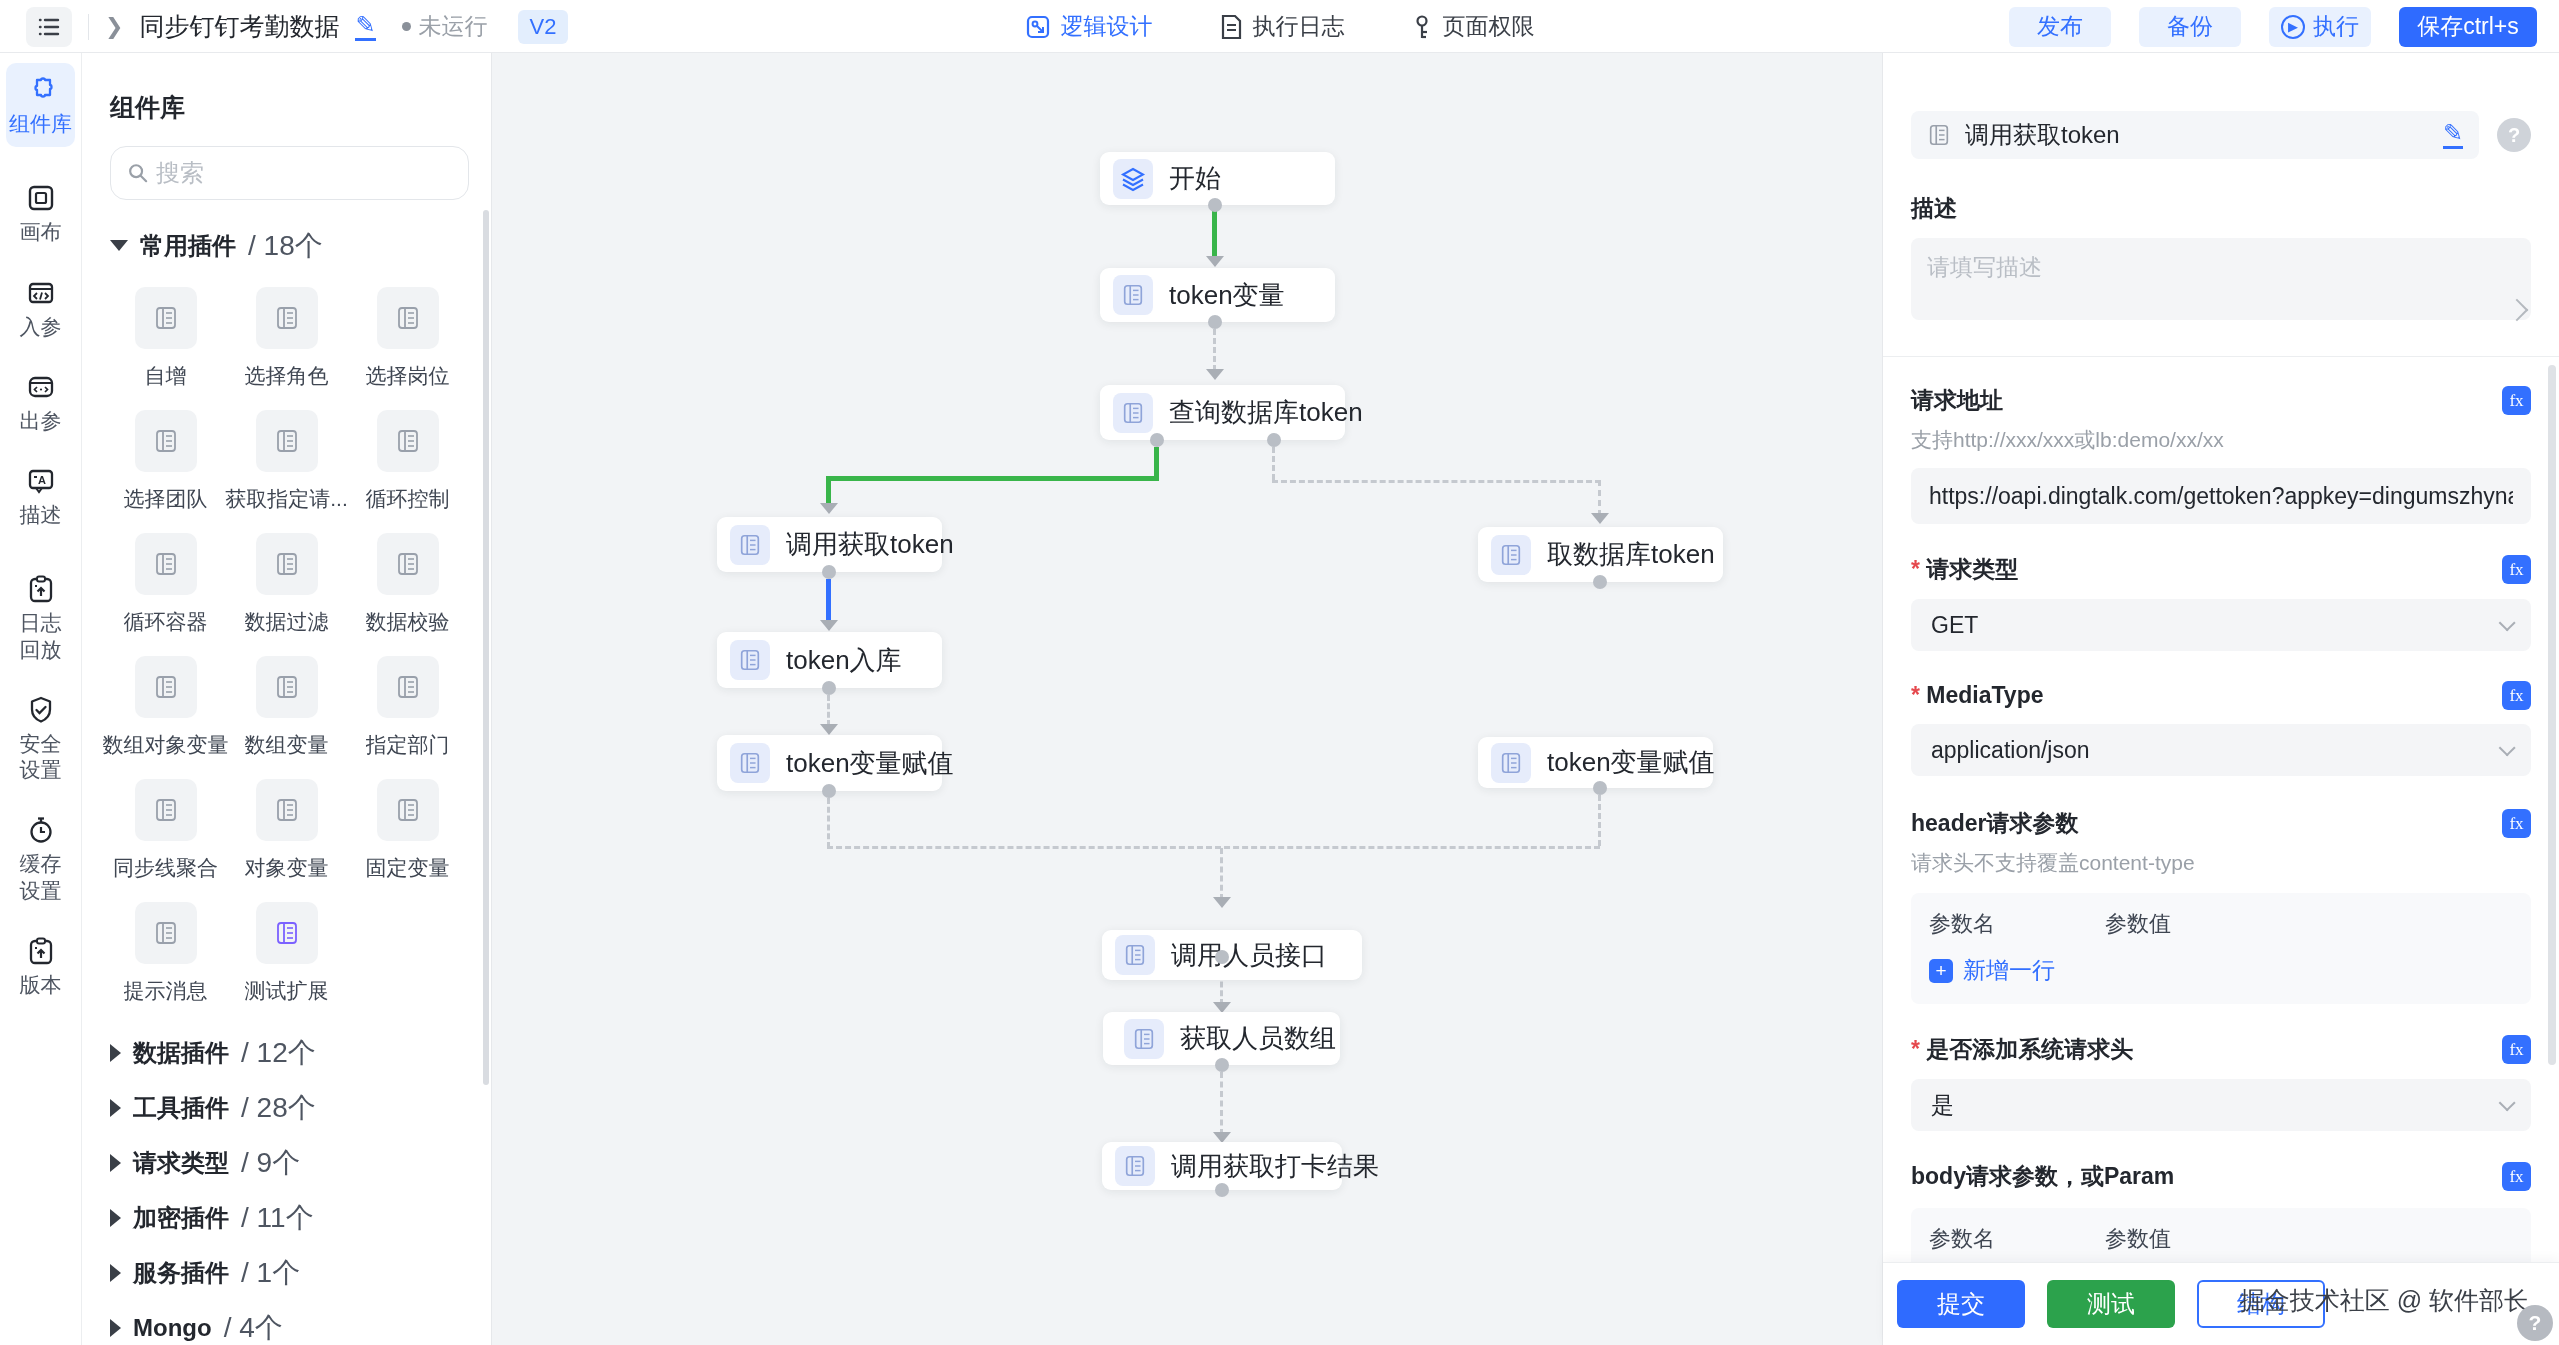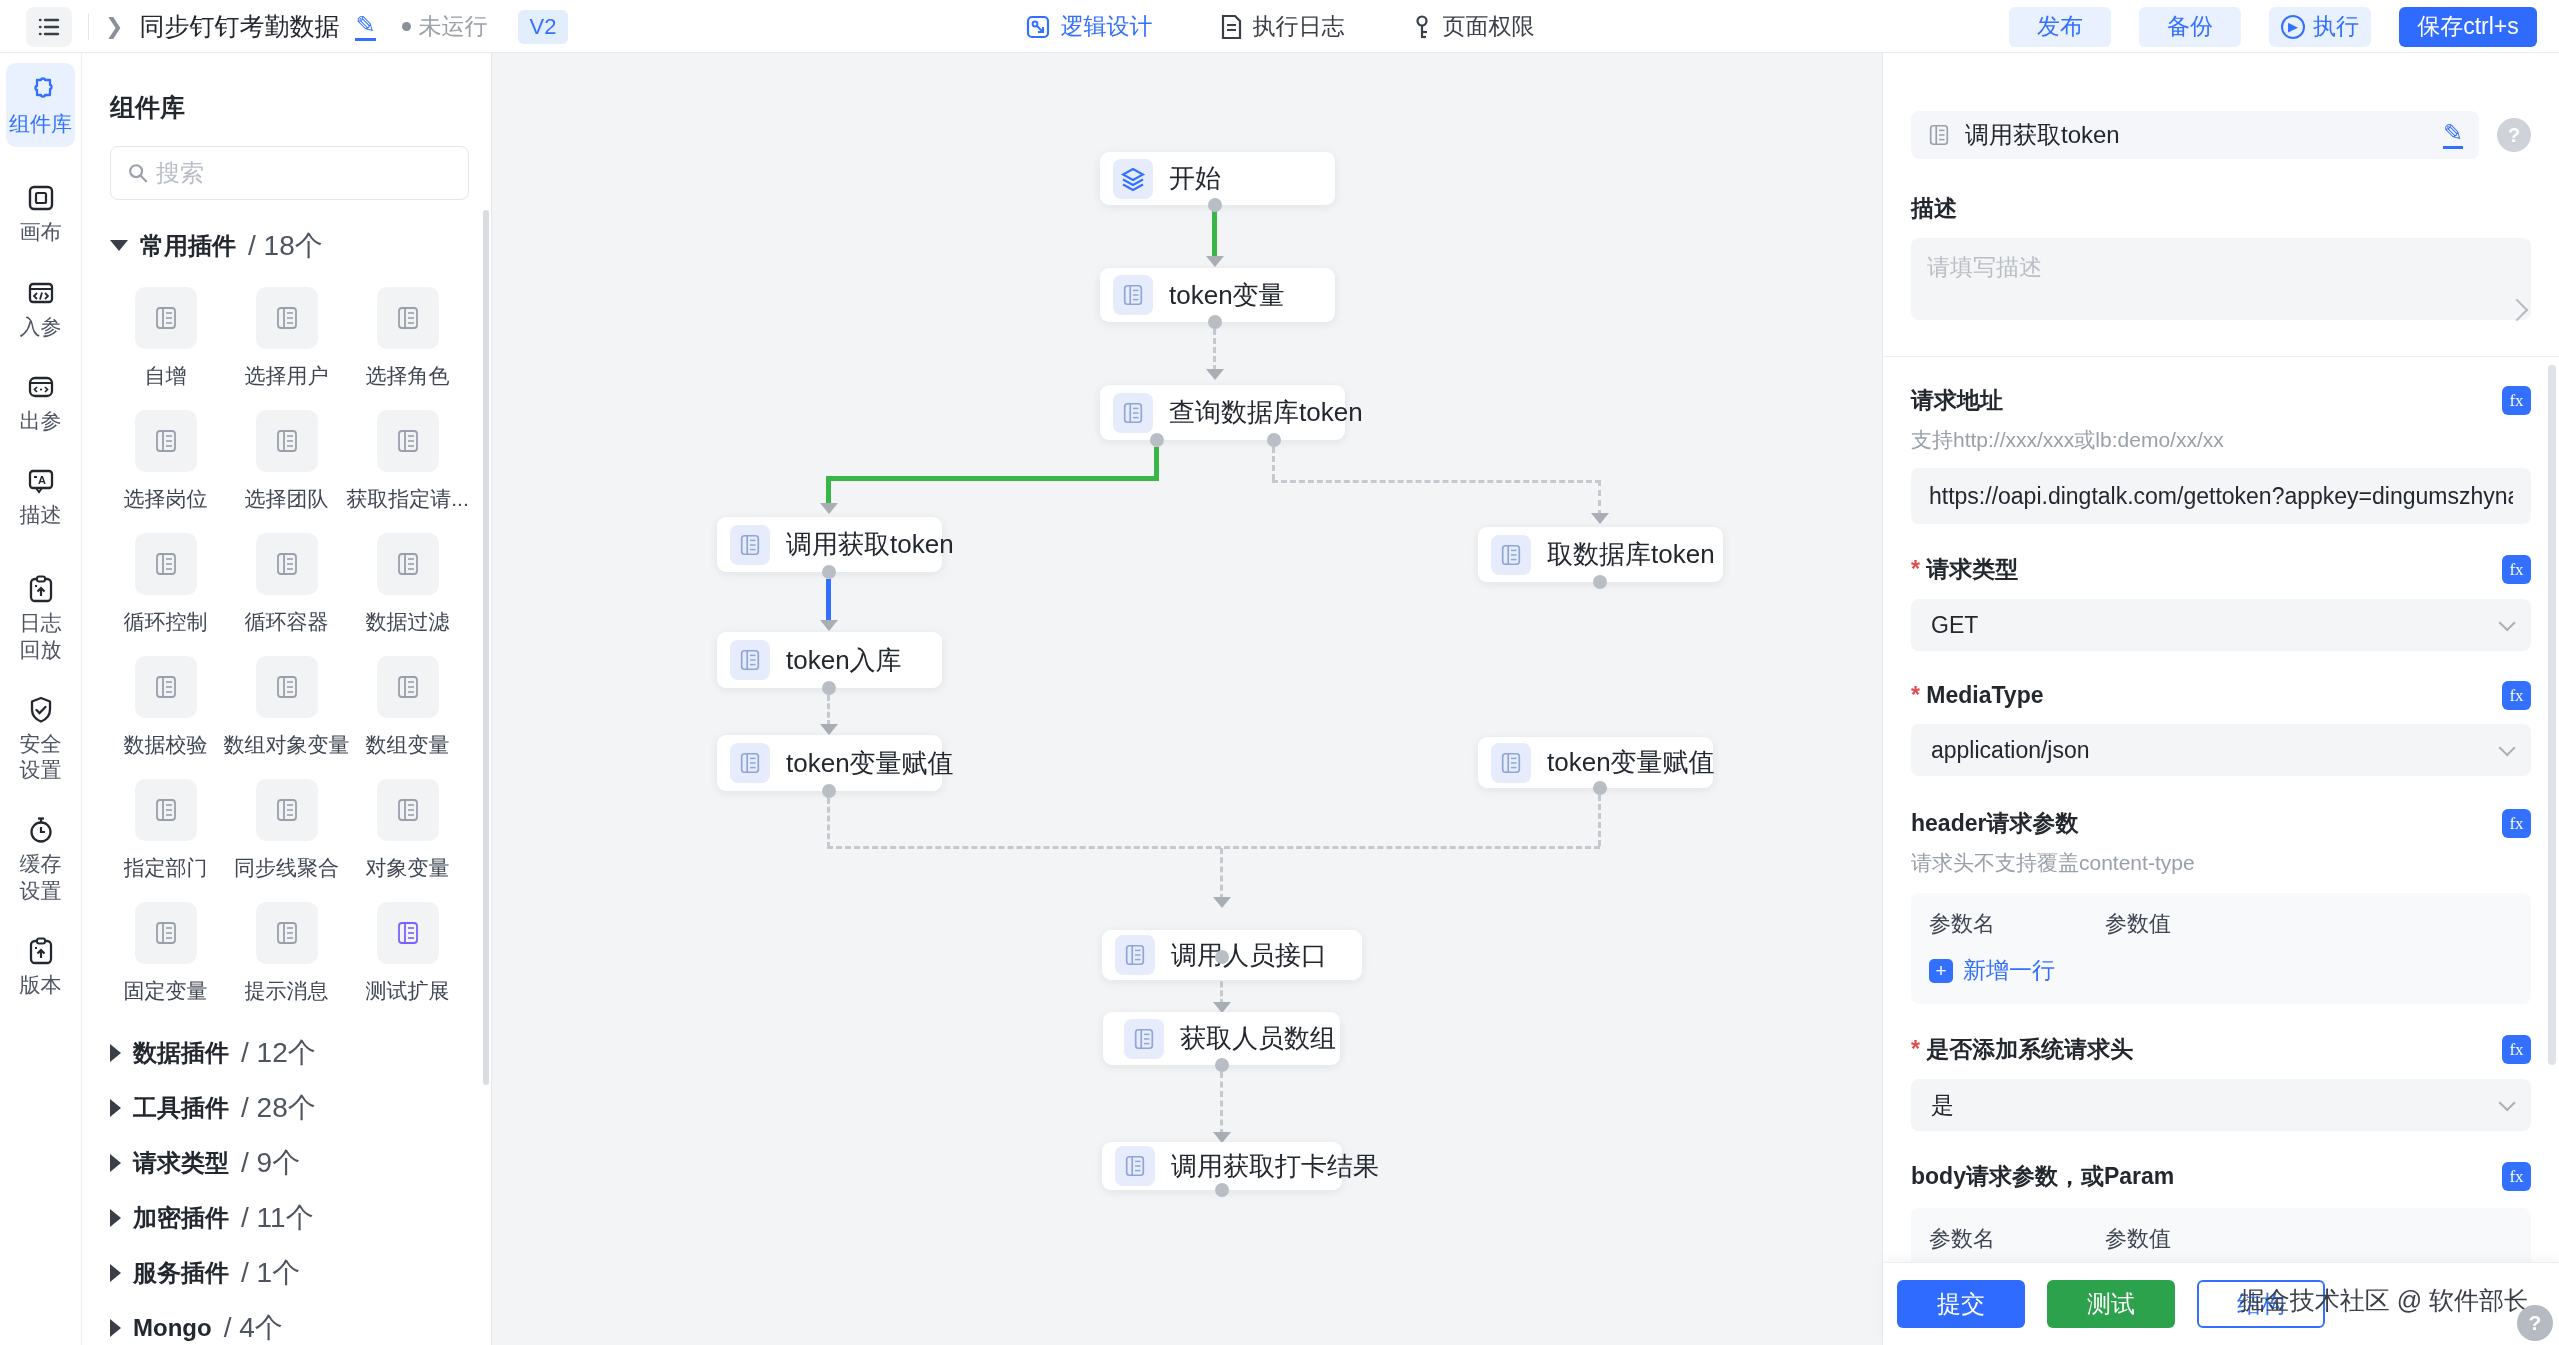--- a/index.html
+++ b/index.html
@@ -30,21 +30,21 @@
   .rail { position:absolute; left:0; top:53px; width:82px; height:1292px; background:#fff; border-right:1px solid #eceef0; z-index:20; }
   .rail-item { margin:10px 6px 0 6px; padding:12px 0 10px 0; border-radius:10px; display:flex; flex-direction:column; align-items:center; gap:6px; color:#3a3f47; }
   .rail-item .rlabel { font-size:21px; color:#4e5561; line-height:1.25; text-align:center; }
   .rail-item.active { background:#e9f1fe; color:#3370ff; }
   .rail-item.active .rlabel { color:#3370ff; }
   .rail-gap { height:14px; }
 
   
   .library { position:absolute; left:82px; top:53px; width:410px; height:1292px; background:#fff; border-right:1px solid #e6e8eb; overflow:hidden; z-index:10; }
   .lib-title { margin:38px 0 0 28px; font-size:25px; font-weight:bold; color:#23272e; }
-  .search-box { margin:22px 22px 0 28px; height:54px; border:1px solid #e3e6ea; border-radius:8px; background:#fff; display:flex; align-items:center; padding:0 16px; gap:7px; }
+  .search-box { margin:22px 22px 0 28px; height:54px; border:1px solid #e3e6ea; border-radius:16px; background:#fff; display:flex; align-items:center; padding:0 16px; gap:7px; }
   .search-box input { border:none; outline:none; font-size:24px; color:#23272e; width:100%; background:transparent; font-family:inherit; }
   .search-box input::placeholder { color:#b9bec5; }
   .sec-head { display:flex; align-items:center; gap:12px; padding-left:28px; height:55px; }
   .sec-head .tri { width:0; height:0; }
   .tri-down { border-left:9px solid transparent; border-right:9px solid transparent; border-top:11px solid #3a3f47; }
   .tri-right { border-top:9px solid transparent; border-bottom:9px solid transparent; border-left:11px solid #3a3f47; }
   .sec-name { font-size:24px; font-weight:bold; color:#23272e; }
   .sec-count { font-size:28px; color:#4e5561; }
   .plugin-grid { margin:14px 0 0 23px; width:363px; display:grid; grid-template-columns:repeat(3,121px); }
   .pcell { height:123px; display:flex; flex-direction:column; align-items:center; }
@@ -277,32 +277,20 @@
     <div class="pcell">
         <div class="pcard">
           <svg width="26" height="26" viewBox="0 0 26 26">
             <rect x="4" y="3" width="18" height="20" rx="3" fill="none" stroke="#99a0ab" stroke-width="1.8"></rect>
             <line x1="10" y1="3" x2="10" y2="23" stroke="#99a0ab" stroke-width="1.8"></line>
             <line x1="13" y1="8" x2="19" y2="8" stroke="#99a0ab" stroke-width="1.6"></line>
             <line x1="13" y1="13" x2="19" y2="13" stroke="#99a0ab" stroke-width="1.6"></line>
             <line x1="13" y1="18" x2="19" y2="18" stroke="#99a0ab" stroke-width="1.6"></line>
           </svg>
         </div>
-        <div class="plabel">选择用户</div>
-      </div>
-    <div class="pcell">
-        <div class="pcard">
-          <svg width="26" height="26" viewBox="0 0 26 26">
-            <rect x="4" y="3" width="18" height="20" rx="3" fill="none" stroke="#99a0ab" stroke-width="1.8"></rect>
-            <line x1="10" y1="3" x2="10" y2="23" stroke="#99a0ab" stroke-width="1.8"></line>
-            <line x1="13" y1="8" x2="19" y2="8" stroke="#99a0ab" stroke-width="1.6"></line>
-            <line x1="13" y1="13" x2="19" y2="13" stroke="#99a0ab" stroke-width="1.6"></line>
-            <line x1="13" y1="18" x2="19" y2="18" stroke="#99a0ab" stroke-width="1.6"></line>
-          </svg>
-        </div>
         <div class="plabel">选择角色</div>
       </div>
     <div class="pcell">
         <div class="pcard">
           <svg width="26" height="26" viewBox="0 0 26 26">
             <rect x="4" y="3" width="18" height="20" rx="3" fill="none" stroke="#99a0ab" stroke-width="1.8"></rect>
             <line x1="10" y1="3" x2="10" y2="23" stroke="#99a0ab" stroke-width="1.8"></line>
             <line x1="13" y1="8" x2="19" y2="8" stroke="#99a0ab" stroke-width="1.6"></line>
             <line x1="13" y1="13" x2="19" y2="13" stroke="#99a0ab" stroke-width="1.6"></line>
             <line x1="13" y1="18" x2="19" y2="18" stroke="#99a0ab" stroke-width="1.6"></line>

